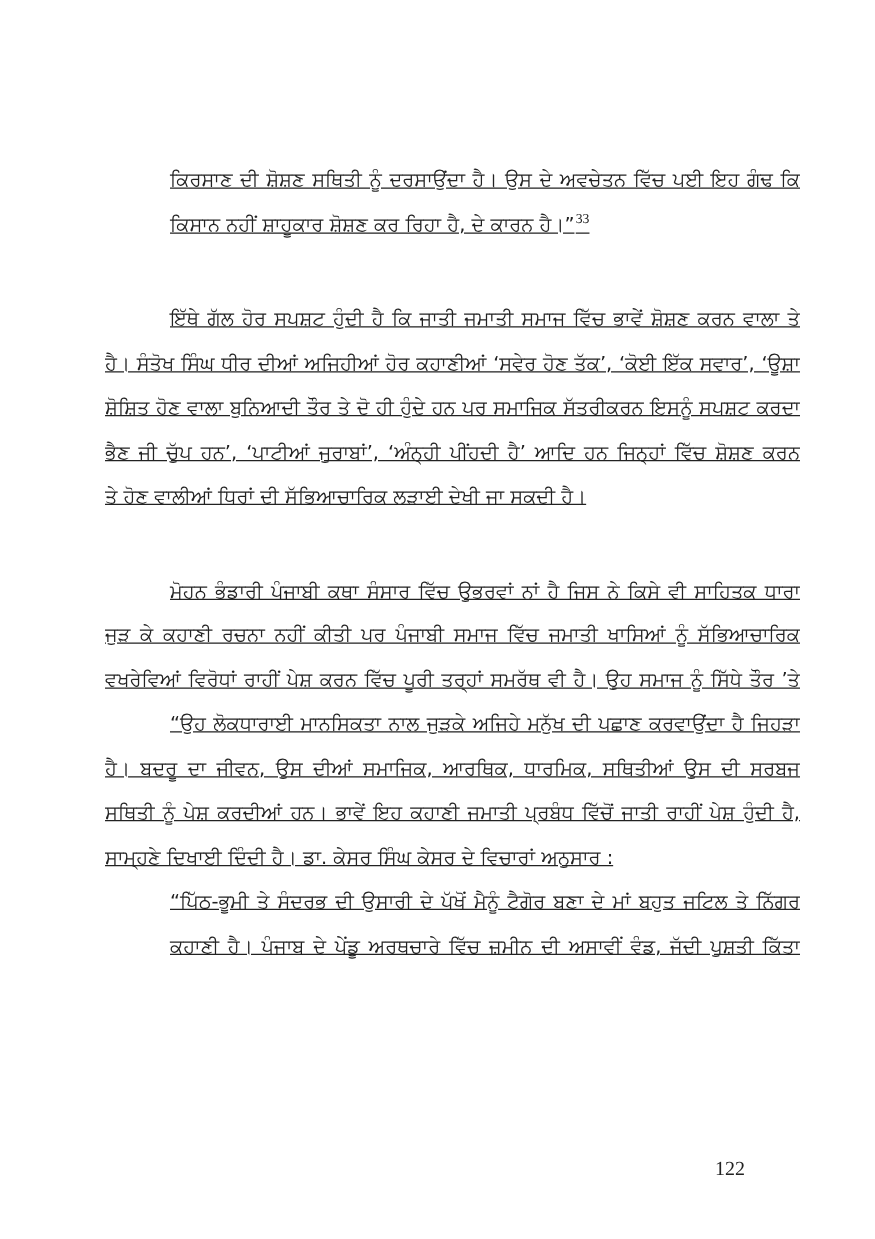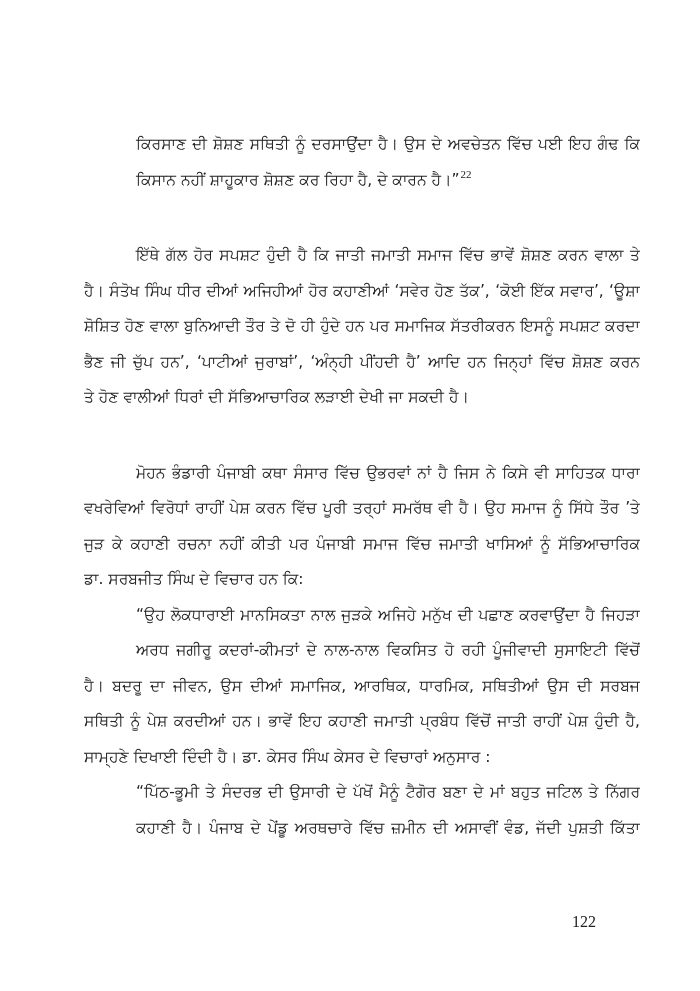--- a/index.html
+++ b/index.html
@@ -8,72 +8,70 @@
     width:700px;height:991px;
     background:#ffffff;
     color:#222222;
     font-family:"DejaVu Sans",sans-serif;
     overflow:hidden;
   }
   .content{
     position:absolute;
     left:84px;top:127px;width:556px;
   }
-  .block{margin:0;padding:0;}
+  .block{margin:0;padding:0;text-decoration:underline;}
   .line{
     height:35.5px;
     line-height:35.5px;
     font-size:15.5px;
     text-align:justify;
     overflow:hidden;
   }
   .line.full{text-align-last:justify;}
   .line.end{text-align-last:left;}
   .blockquote .line{padding-left:52px;}
   .paragraph .line.indent{padding-left:52px;margin-top:40px;}
   sup.fnref{
     font-family:"Liberation Serif",serif;
     font-size:11px;
     line-height:0;
     vertical-align:super;
     margin-left:1px;
   }
   .page-number{
     position:absolute;
-    right:104px;bottom:60px;
+    right:104px;bottom:46px;
     font-family:"Liberation Serif",serif;
     font-size:16px;
     color:#222222;
   }
 </style>
 </head>
 <body>
 
 <main class="page">
   <section class="content" id="text-content">
       <div class="block blockquote">
         <div class="line full"><span>ਕਿਰਸਾਣ ਦੀ ਸ਼ੋਸ਼ਣ ਸਥਿਤੀ ਨੂੰ ਦਰਸਾਉਂਦਾ ਹੈ। ਉਸ ਦੇ ਅਵਚੇਤਨ ਵਿੱਚ ਪਈ ਇਹ ਗੰਢ ਕਿ</span></div>
-        <div class="line end"><span>ਕਿਸਾਨ ਨਹੀਂ ਸ਼ਾਹੂਕਾਰ ਸ਼ੋਸ਼ਣ ਕਰ ਰਿਹਾ ਹੈ, ਦੇ ਕਾਰਨ ਹੈ।”</span><sup class="fnref">22</sup></div>
+        <div class="line end"><span>ਕਿਸਾਨ ਨਹੀਂ ਸ਼ਾਹੂਕਾਰ ਸ਼ੋਸ਼ਣ ਕਰ ਰਿਹਾ ਹੈ, ਦੇ ਕਾਰਨ ਹੈ।”</span><sup class="fnref">33</sup></div>
       </div>
       <div class="block paragraph">
         <div class="line full indent"><span>ਇੱਥੇ ਗੱਲ ਹੋਰ ਸਪਸ਼ਟ ਹੁੰਦੀ ਹੈ ਕਿ ਜਾਤੀ ਜਮਾਤੀ ਸਮਾਜ ਵਿੱਚ ਭਾਵੇਂ ਸ਼ੋਸ਼ਣ ਕਰਨ ਵਾਲਾ ਤੇ</span></div>
         <div class="line full"><span>ਹੈ। ਸੰਤੋਖ ਸਿੰਘ ਧੀਰ ਦੀਆਂ ਅਜਿਹੀਆਂ ਹੋਰ ਕਹਾਣੀਆਂ ‘ਸਵੇਰ ਹੋਣ ਤੱਕ’, ‘ਕੋਈ ਇੱਕ ਸਵਾਰ’, ‘ਊਸ਼ਾ</span></div>
         <div class="line full"><span>ਸ਼ੋਸ਼ਿਤ ਹੋਣ ਵਾਲਾ ਬੁਨਿਆਦੀ ਤੌਰ ਤੇ ਦੋ ਹੀ ਹੁੰਦੇ ਹਨ ਪਰ ਸਮਾਜਿਕ ਸੱਤਰੀਕਰਨ ਇਸਨੂੰ ਸਪਸ਼ਟ ਕਰਦਾ</span></div>
         <div class="line full"><span>ਭੈਣ ਜੀ ਚੁੱਪ ਹਨ’, ‘ਪਾਟੀਆਂ ਜੁਰਾਬਾਂ’, ‘ਅੰਨ੍ਹੀ ਪੀਂਹਦੀ ਹੈ’ ਆਦਿ ਹਨ ਜਿਨ੍ਹਾਂ ਵਿੱਚ ਸ਼ੋਸ਼ਣ ਕਰਨ ਵਾਲੀਆਂ</span></div>
         <div class="line end"><span>ਤੇ ਹੋਣ ਵਾਲੀਆਂ ਧਿਰਾਂ ਦੀ ਸੱਭਿਆਚਾਰਿਕ ਲੜਾਈ ਦੇਖੀ ਜਾ ਸਕਦੀ ਹੈ।</span></div>
       </div>
       <div class="block paragraph">
         <div class="line full indent"><span>ਮੋਹਨ ਭੰਡਾਰੀ ਪੰਜਾਬੀ ਕਥਾ ਸੰਸਾਰ ਵਿੱਚ ਉਭਰਵਾਂ ਨਾਂ ਹੈ ਜਿਸ ਨੇ ਕਿਸੇ ਵੀ ਸਾਹਿਤਕ ਧਾਰਾ ਨਾਲ</span></div>
+        <div class="line full"><span>ਜੁੜ ਕੇ ਕਹਾਣੀ ਰਚਨਾ ਨਹੀਂ ਕੀਤੀ ਪਰ ਪੰਜਾਬੀ ਸਮਾਜ ਵਿੱਚ ਜਮਾਤੀ ਖਾਸਿਆਂ ਨੂੰ ਸੱਭਿਆਚਾਰਿਕ</span></div>
         <div class="line full"><span>ਵਖਰੇਵਿਆਂ ਵਿਰੋਧਾਂ ਰਾਹੀਂ ਪੇਸ਼ ਕਰਨ ਵਿੱਚ ਪੂਰੀ ਤਰ੍ਹਾਂ ਸਮਰੱਥ ਵੀ ਹੈ। ਉਹ ਸਮਾਜ ਨੂੰ ਸਿੱਧੇ ਤੌਰ ’ਤੇ</span></div>
-        <div class="line full"><span>ਜੁੜ ਕੇ ਕਹਾਣੀ ਰਚਨਾ ਨਹੀਂ ਕੀਤੀ ਪਰ ਪੰਜਾਬੀ ਸਮਾਜ ਵਿੱਚ ਜਮਾਤੀ ਖਾਸਿਆਂ ਨੂੰ ਸੱਭਿਆਚਾਰਿਕ</span></div>
-        <div class="line end"><span>ਡਾ. ਸਰਬਜੀਤ ਸਿੰਘ ਦੇ ਵਿਚਾਰ ਹਨ ਕਿ:</span></div>
       </div>
       <div class="block blockquote">
         <div class="line full"><span>“ਉਹ ਲੋਕਧਾਰਾਈ ਮਾਨਸਿਕਤਾ ਨਾਲ ਜੁੜਕੇ ਅਜਿਹੇ ਮਨੁੱਖ ਦੀ ਪਛਾਣ ਕਰਵਾਉਂਦਾ ਹੈ ਜਿਹੜਾ</span></div>
-        <div class="line full"><span>ਅਰਧ ਜਗੀਰੂ ਕਦਰਾਂ-ਕੀਮਤਾਂ ਦੇ ਨਾਲ-ਨਾਲ ਵਿਕਸਿਤ ਹੋ ਰਹੀ ਪੂੰਜੀਵਾਦੀ ਸੁਸਾਇਟੀ ਵਿੱਚੋਂ</span></div>
       </div>
       <div class="block paragraph">
         <div class="line full"><span>ਹੈ। ਬਦਰੂ ਦਾ ਜੀਵਨ, ਉਸ ਦੀਆਂ ਸਮਾਜਿਕ, ਆਰਥਿਕ, ਧਾਰਮਿਕ, ਸਥਿਤੀਆਂ ਉਸ ਦੀ ਸਰਬਜ</span></div>
         <div class="line full"><span>ਸਥਿਤੀ ਨੂੰ ਪੇਸ਼ ਕਰਦੀਆਂ ਹਨ। ਭਾਵੇਂ ਇਹ ਕਹਾਣੀ ਜਮਾਤੀ ਪ੍ਰਬੰਧ ਵਿੱਚੋਂ ਜਾਤੀ ਰਾਹੀਂ ਪੇਸ਼ ਹੁੰਦੀ ਹੈ,</span></div>
         <div class="line end"><span>ਸਾਮ੍ਹਣੇ ਦਿਖਾਈ ਦਿੰਦੀ ਹੈ। ਡਾ. ਕੇਸਰ ਸਿੰਘ ਕੇਸਰ ਦੇ ਵਿਚਾਰਾਂ ਅਨੁਸਾਰ :</span></div>
       </div>
       <div class="block blockquote">
         <div class="line full"><span>“ਪਿੱਠ-ਭੂਮੀ ਤੇ ਸੰਦਰਭ ਦੀ ਉਸਾਰੀ ਦੇ ਪੱਖੋਂ ਮੈਨੂੰ ਟੈਗੋਰ ਬਣਾ ਦੇ ਮਾਂ ਬਹੁਤ ਜਟਿਲ ਤੇ ਨਿੱਗਰ</span></div>
         <div class="line full"><span>ਕਹਾਣੀ ਹੈ। ਪੰਜਾਬ ਦੇ ਪੇਂਡੂ ਅਰਥਚਾਰੇ ਵਿੱਚ ਜ਼ਮੀਨ ਦੀ ਅਸਾਵੀਂ ਵੰਡ, ਜੱਦੀ ਪੁਸ਼ਤੀ ਕਿੱਤਾ ਵੰਡ,</span></div>
       </div>

